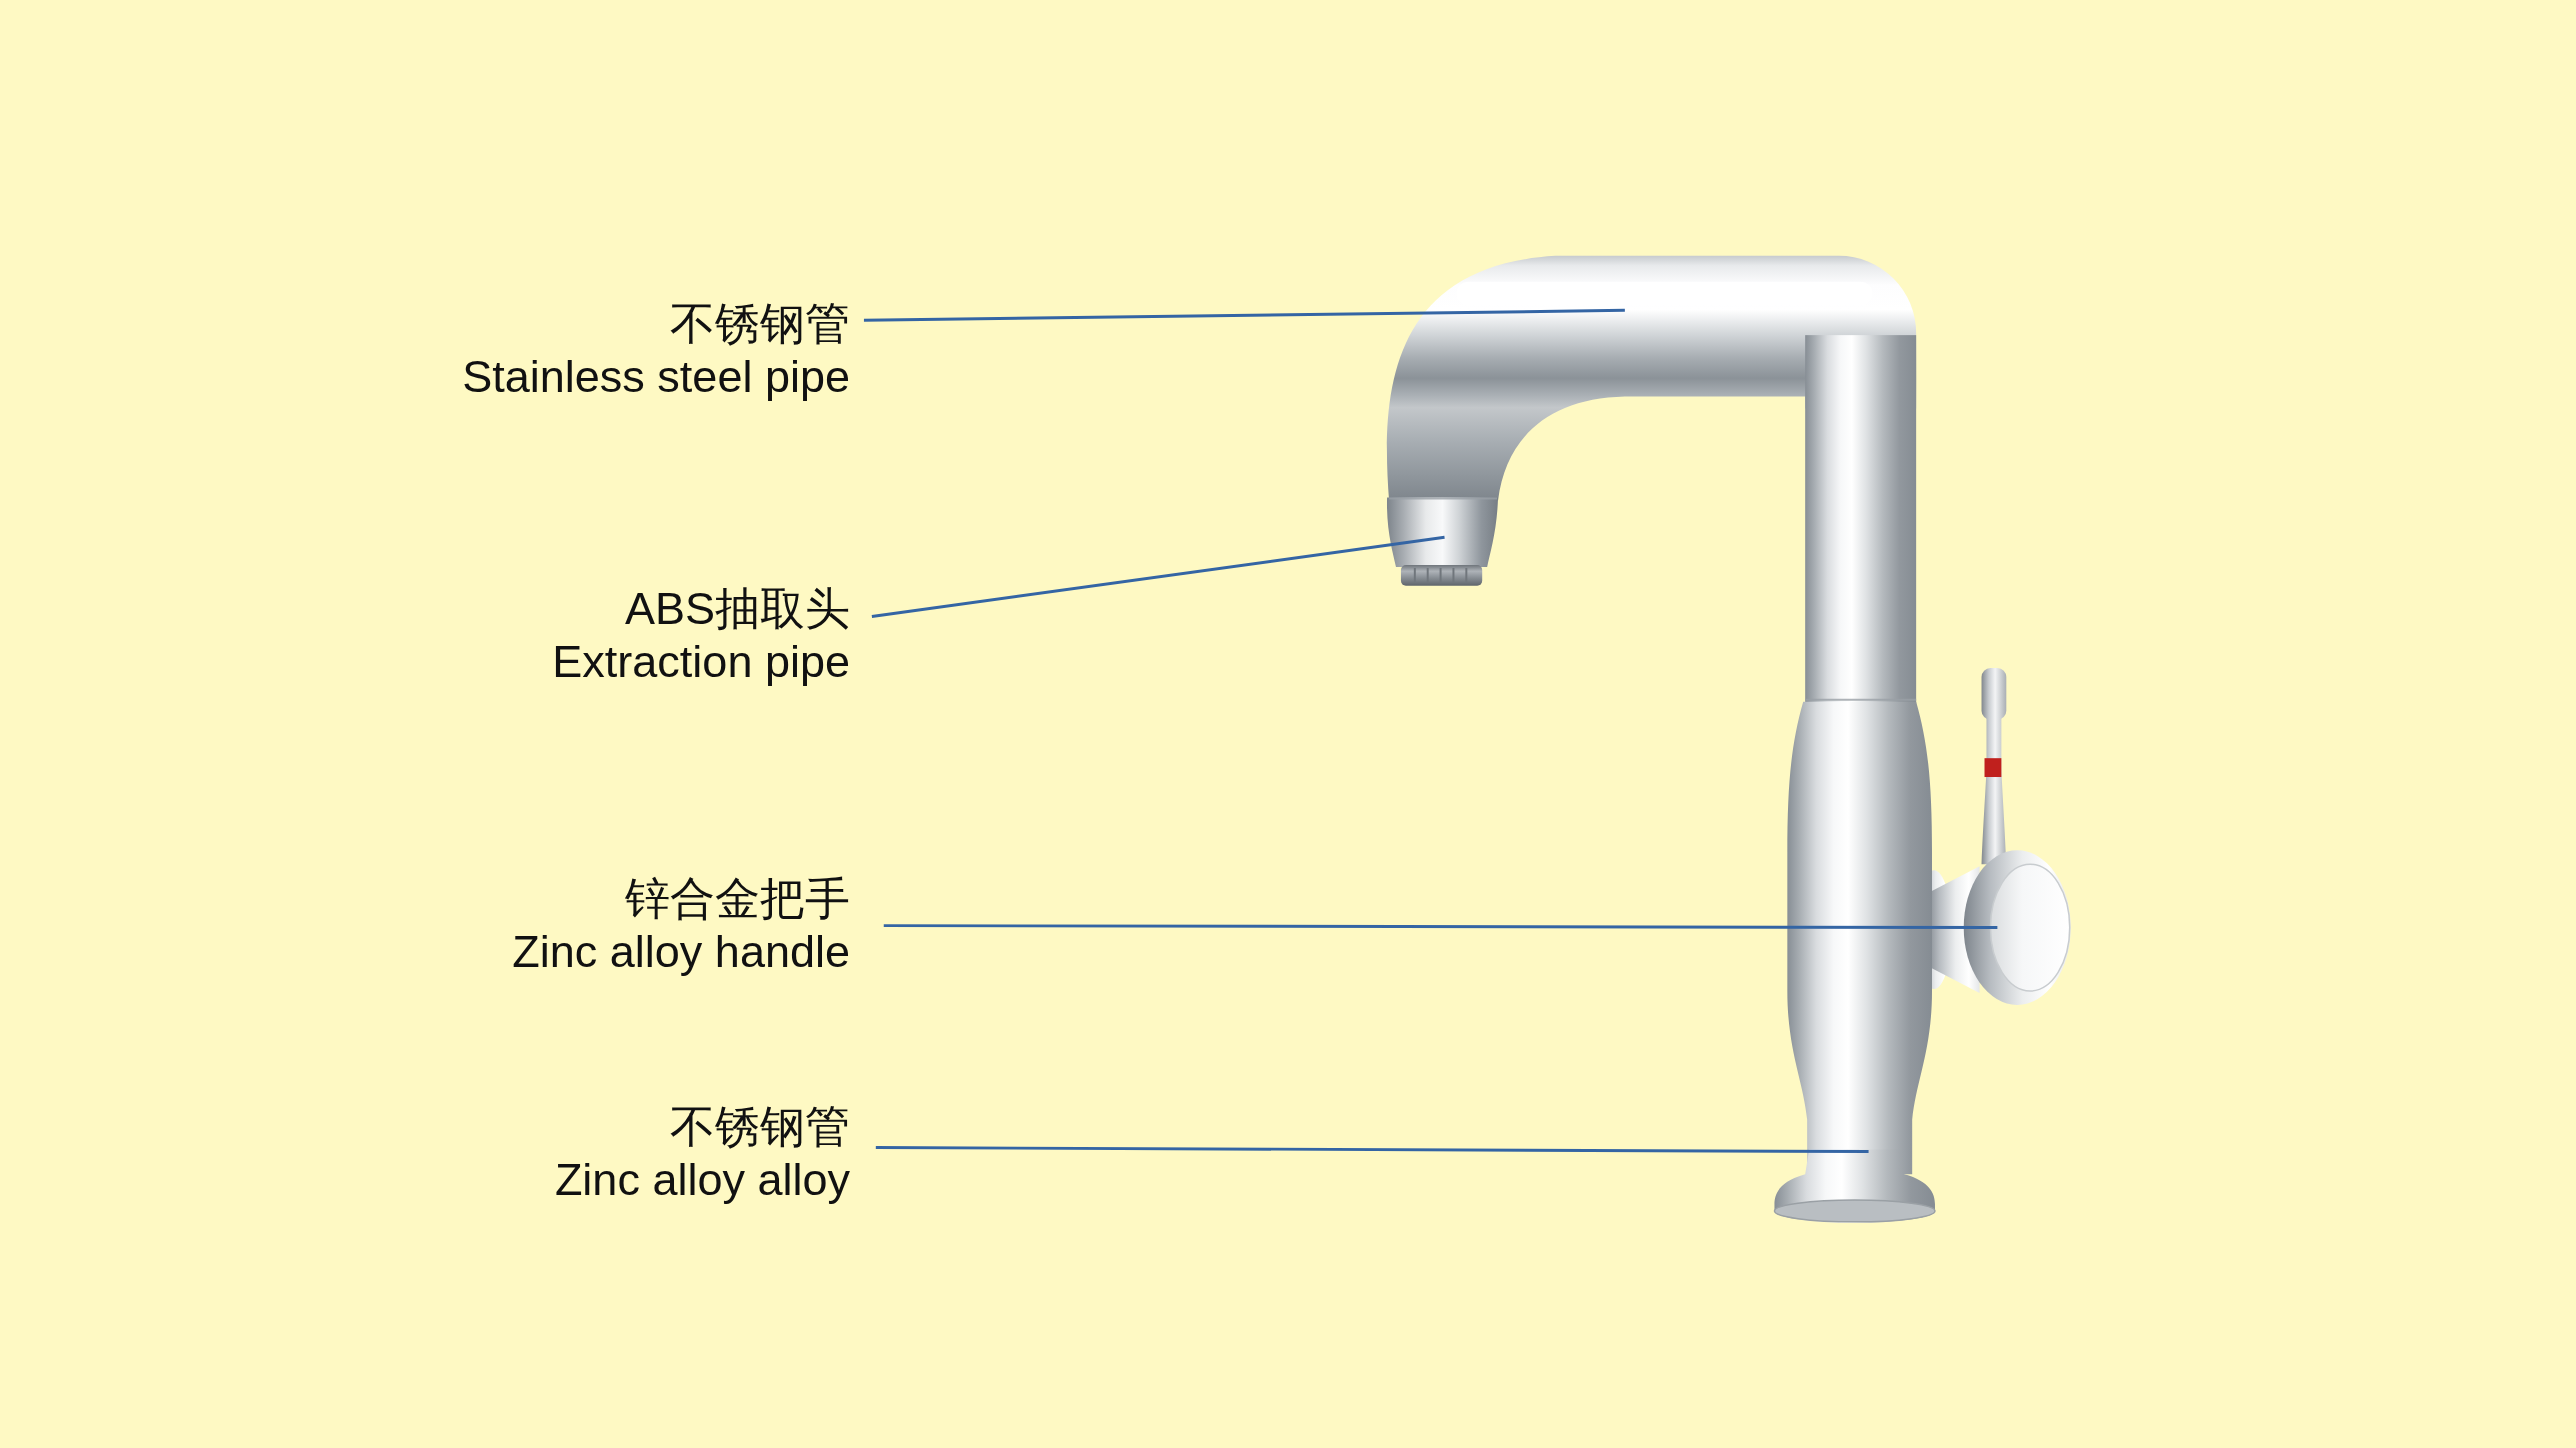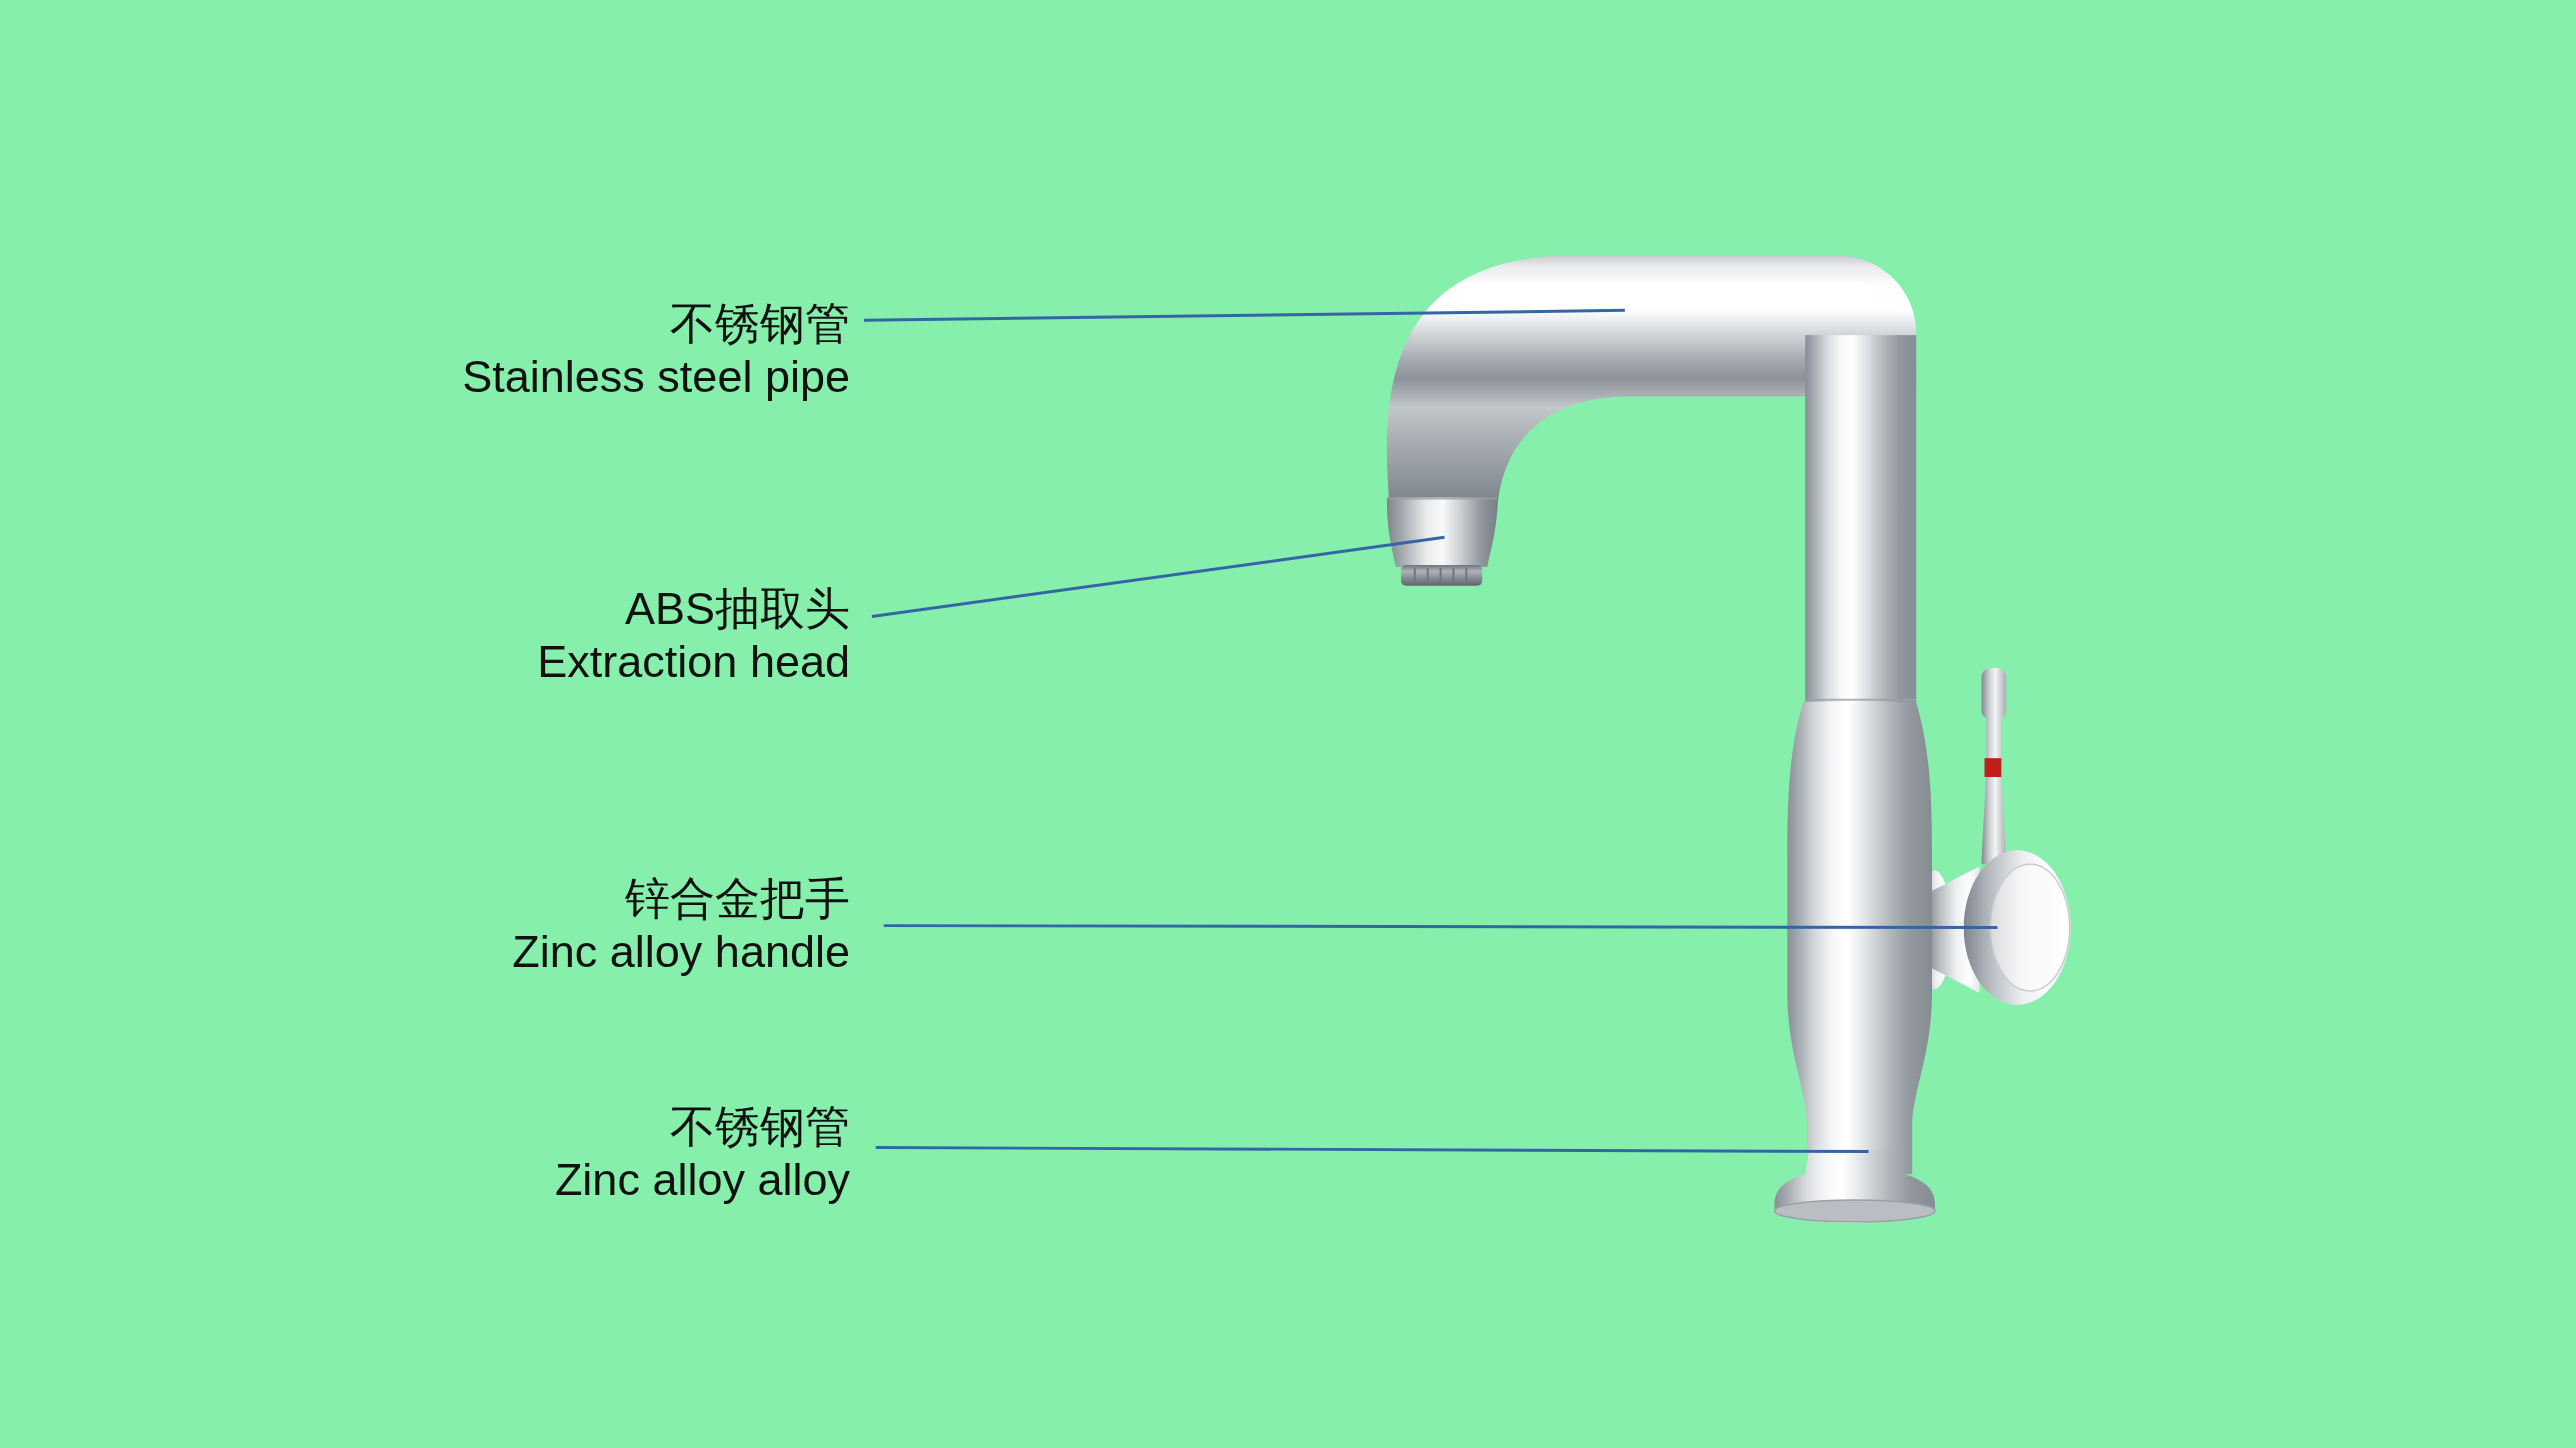--- a/index.html
+++ b/index.html
@@ -5,21 +5,21 @@
   :root{
     --leader:#3465a4;
     --accent-red:#c0201d;
     --text:#111111;
   }
   html,body{margin:0;padding:0;background:#ffffff;}
   #stage{
     position:relative;
     width:2576px;
     height:1449px;
-    background:#86efac;
+    background:#fef9c3;
     overflow:hidden;
     font-family:"Liberation Sans","DejaVu Sans",sans-serif;
   }
   #art{position:absolute;left:0;top:0;width:2576px;height:1449px;}
   .label{
     position:absolute;
     right:1726px;
     text-align:right;
     color:var(--text);
     white-space:nowrap;
@@ -185,21 +185,21 @@
     </g>
   </svg>
 
   <div class="label" style="top:295px">
     <div class="zh">不锈钢管</div>
     <div class="en">Stainless steel pipe</div>
   </div>
 
   <div class="label" style="top:580px">
     <div class="zh">ABS抽取头</div>
-    <div class="en">Extraction head</div>
+    <div class="en">Extraction pipe</div>
   </div>
 
   <div class="label" style="top:870px">
     <div class="zh">锌合金把手</div>
     <div class="en">Zinc alloy handle</div>
   </div>
 
   <div class="label" style="top:1098px">
     <div class="zh">不锈钢管</div>
     <div class="en">Zinc alloy alloy</div>

